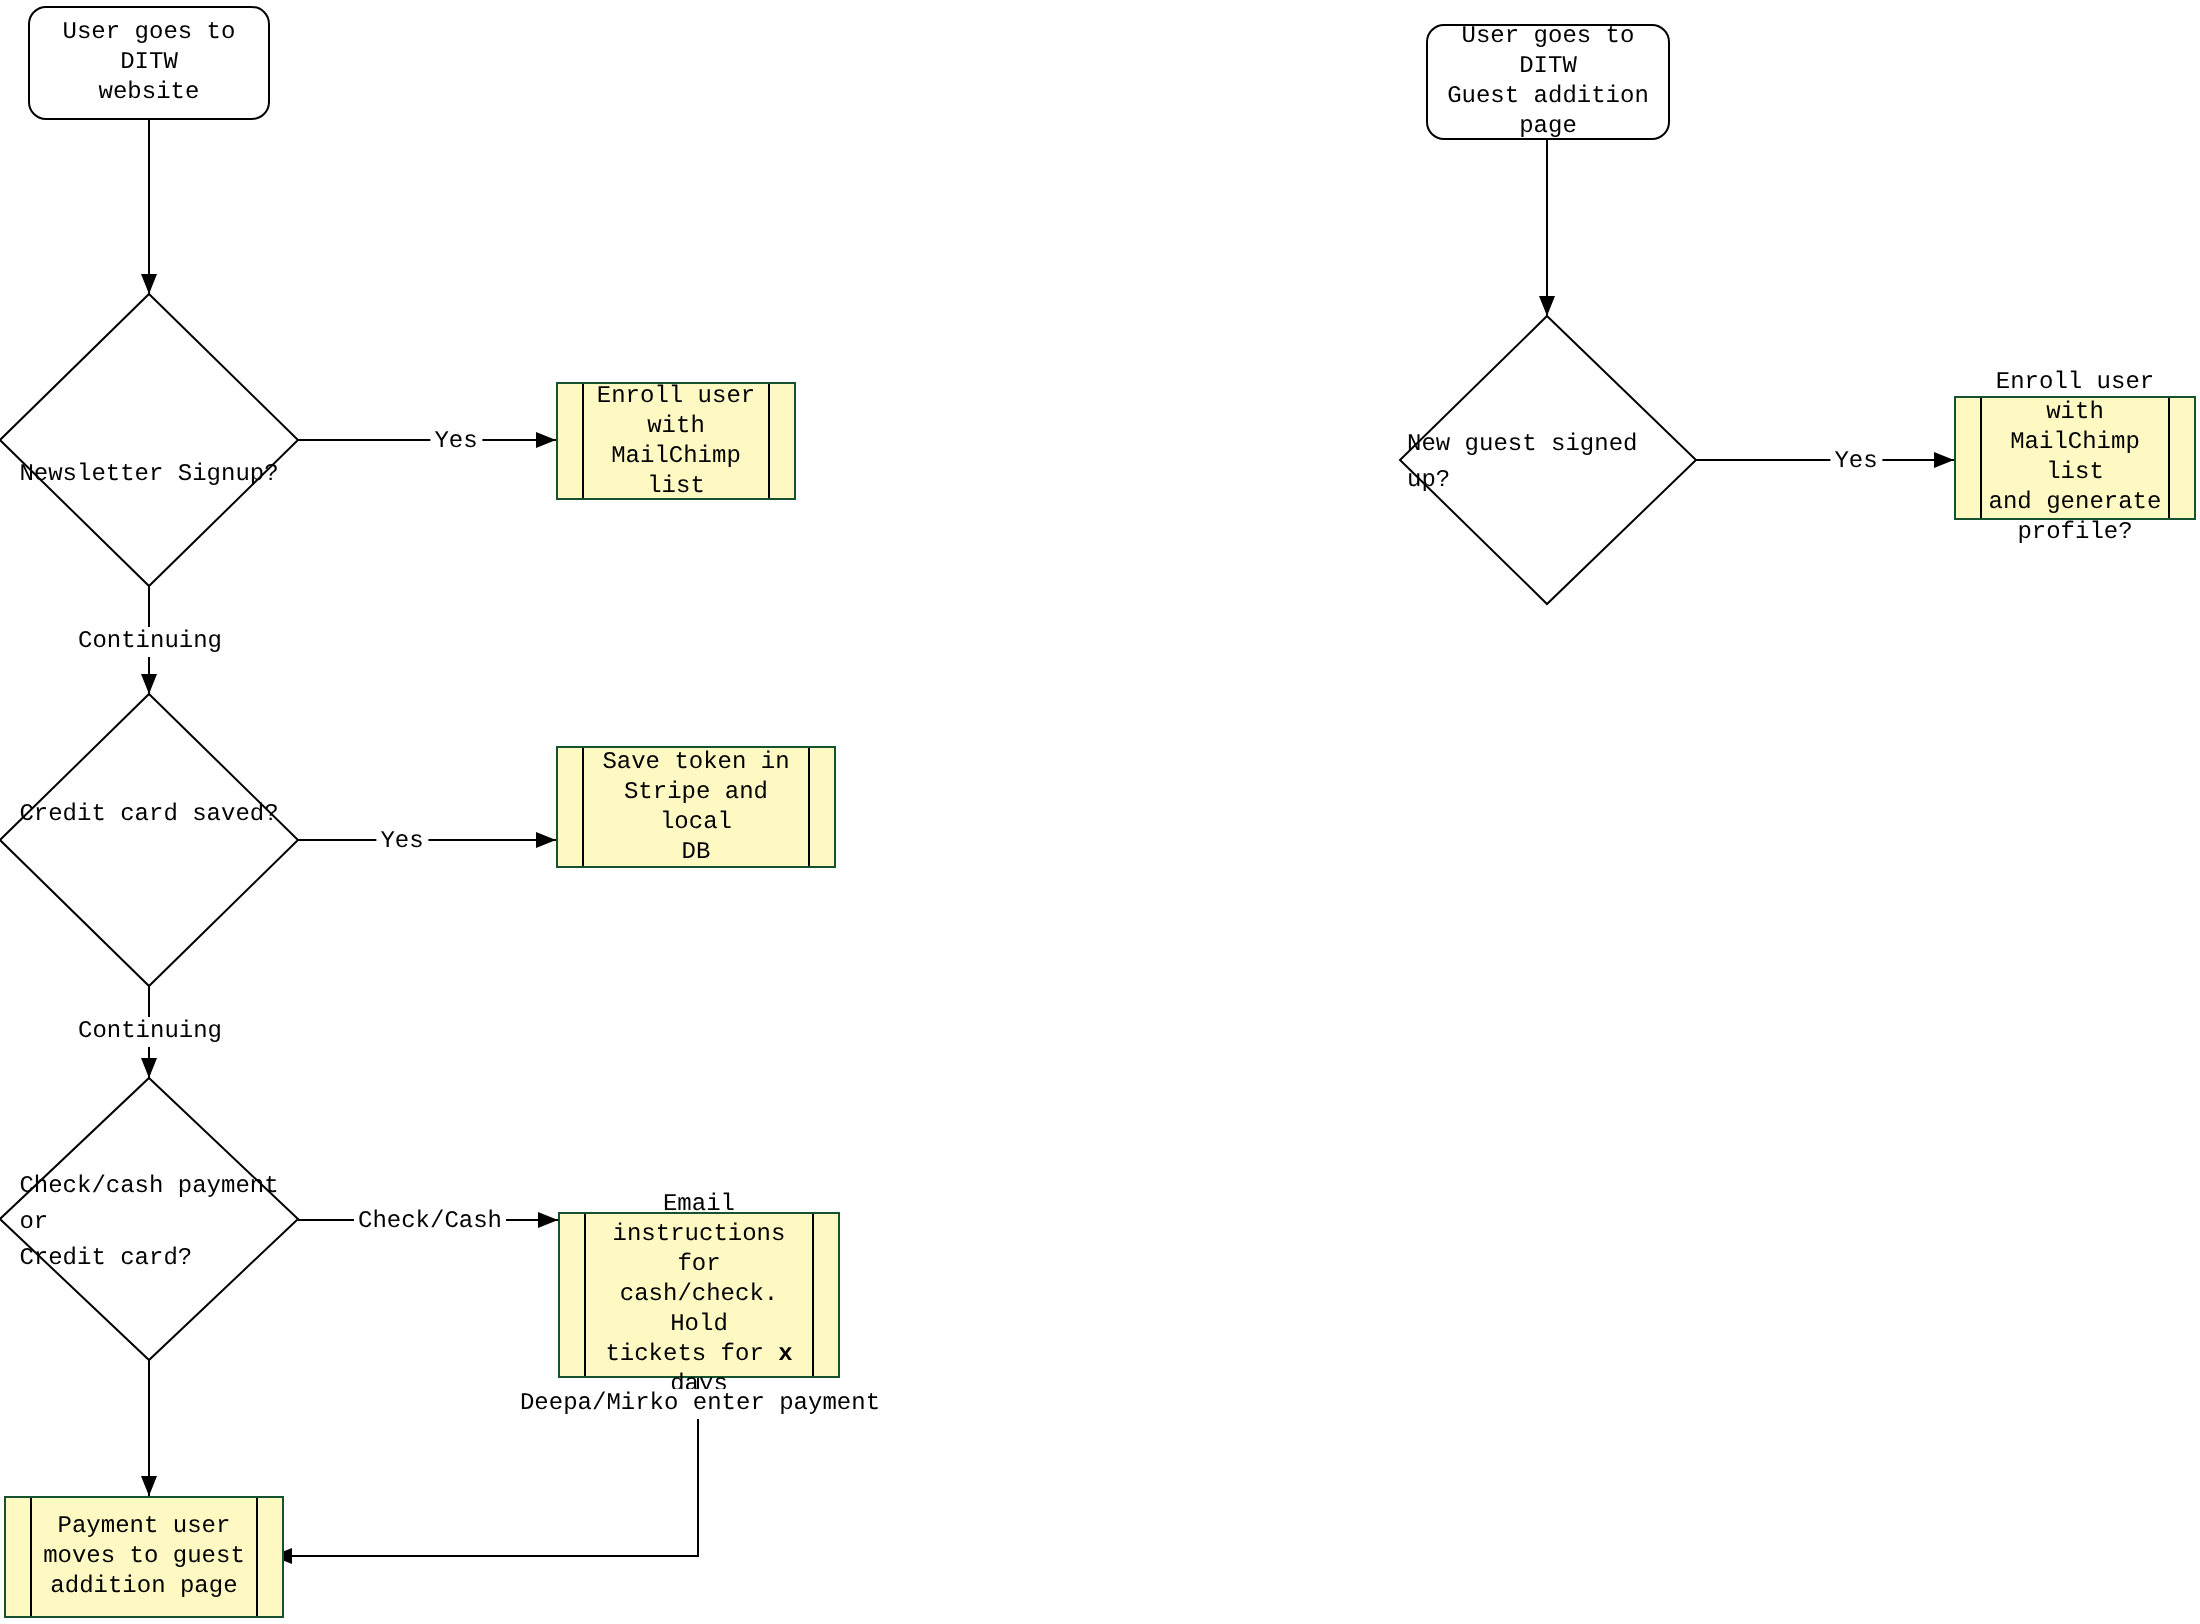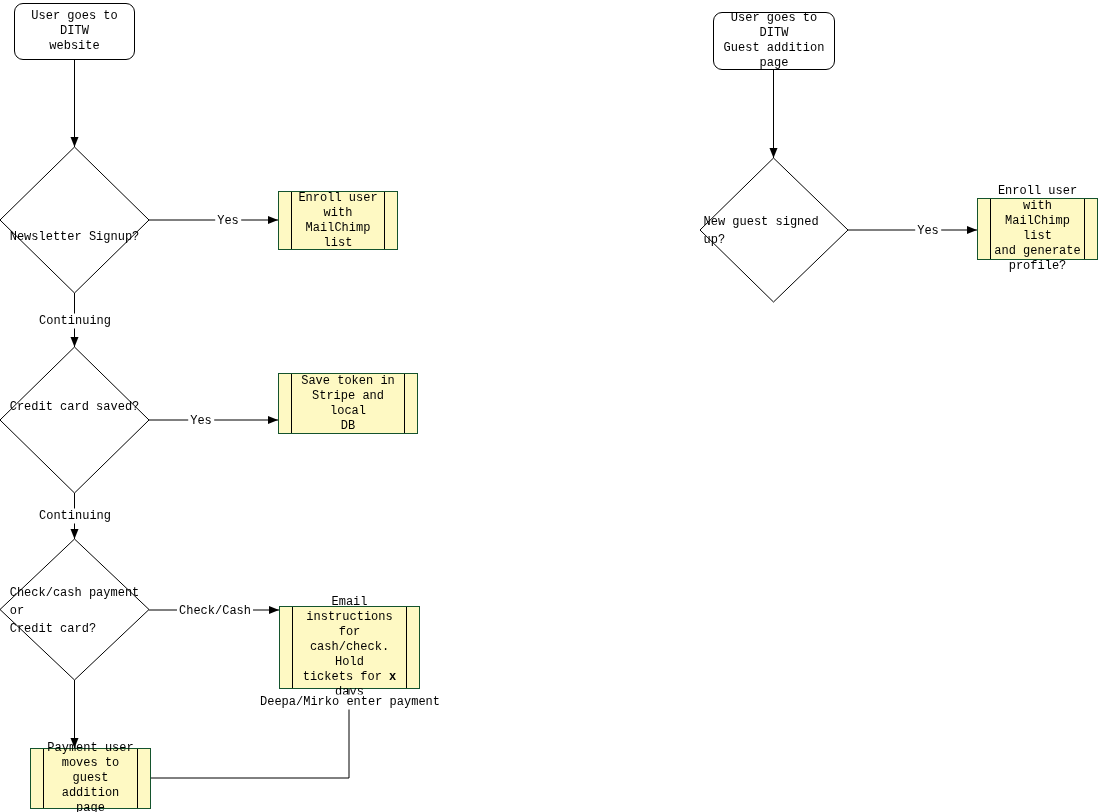--- a/index.html
+++ b/index.html
@@ -136,21 +136,21 @@
   </div>
 
   <div class="subprocess-node" style="left:279px; top:570px; width:141px; height:83px;margin-top:36px;">
     <span class="bar-left"></span>
     <span class="bar-right"></span>
     <span class="node-text"><span>Email instructions
 for cash/check. Hold
 tickets for </span><span class="bold">x</span><span> days</span></span>
   </div>
 
-  <div class="subprocess-node" style="left:30px; top:748px; width:121px; height:61px;justify-content:center;">
+  <div class="subprocess-node" style="left:2px; top:748px; width:140px; height:61px;justify-content:center;">
     <span class="bar-left"></span>
     <span class="bar-right"></span>
     <span class="node-text">Payment user
 moves to guest
 addition page</span>
   </div>
 
   <div class="edge-label" style="left:228px; top:221px;">Yes</div>
   <div class="edge-label" style="left:75px; top:321px;">Continuing</div>
   <div class="edge-label" style="left:201px; top:421px;">Yes</div>

